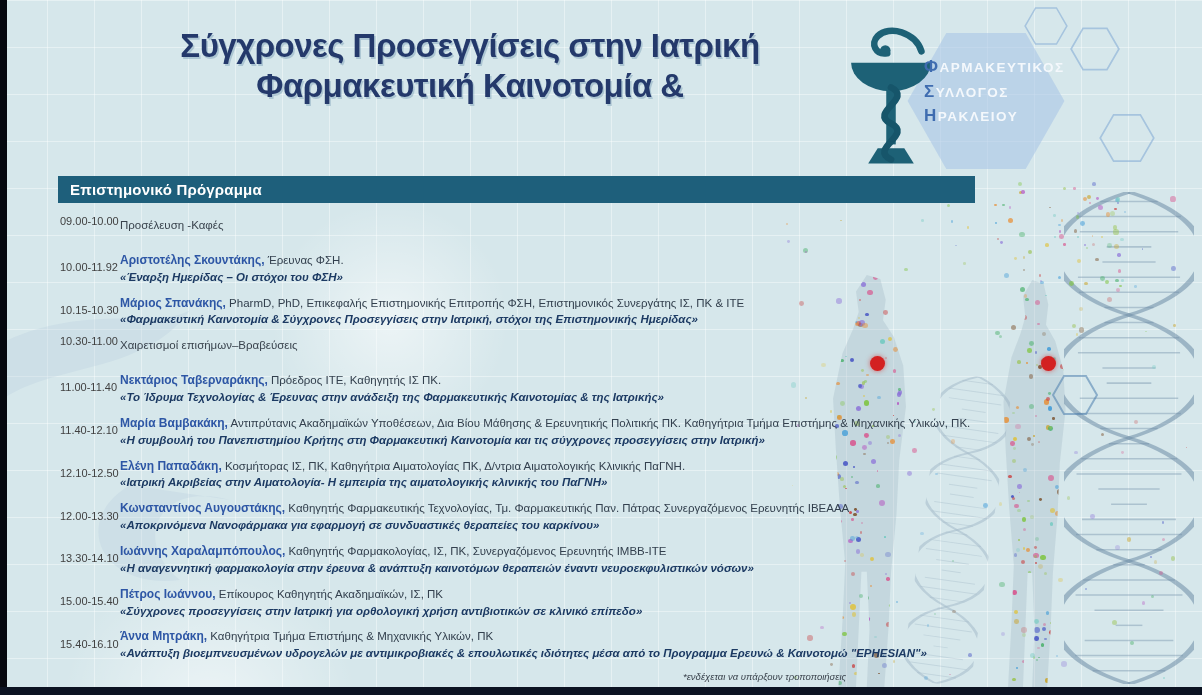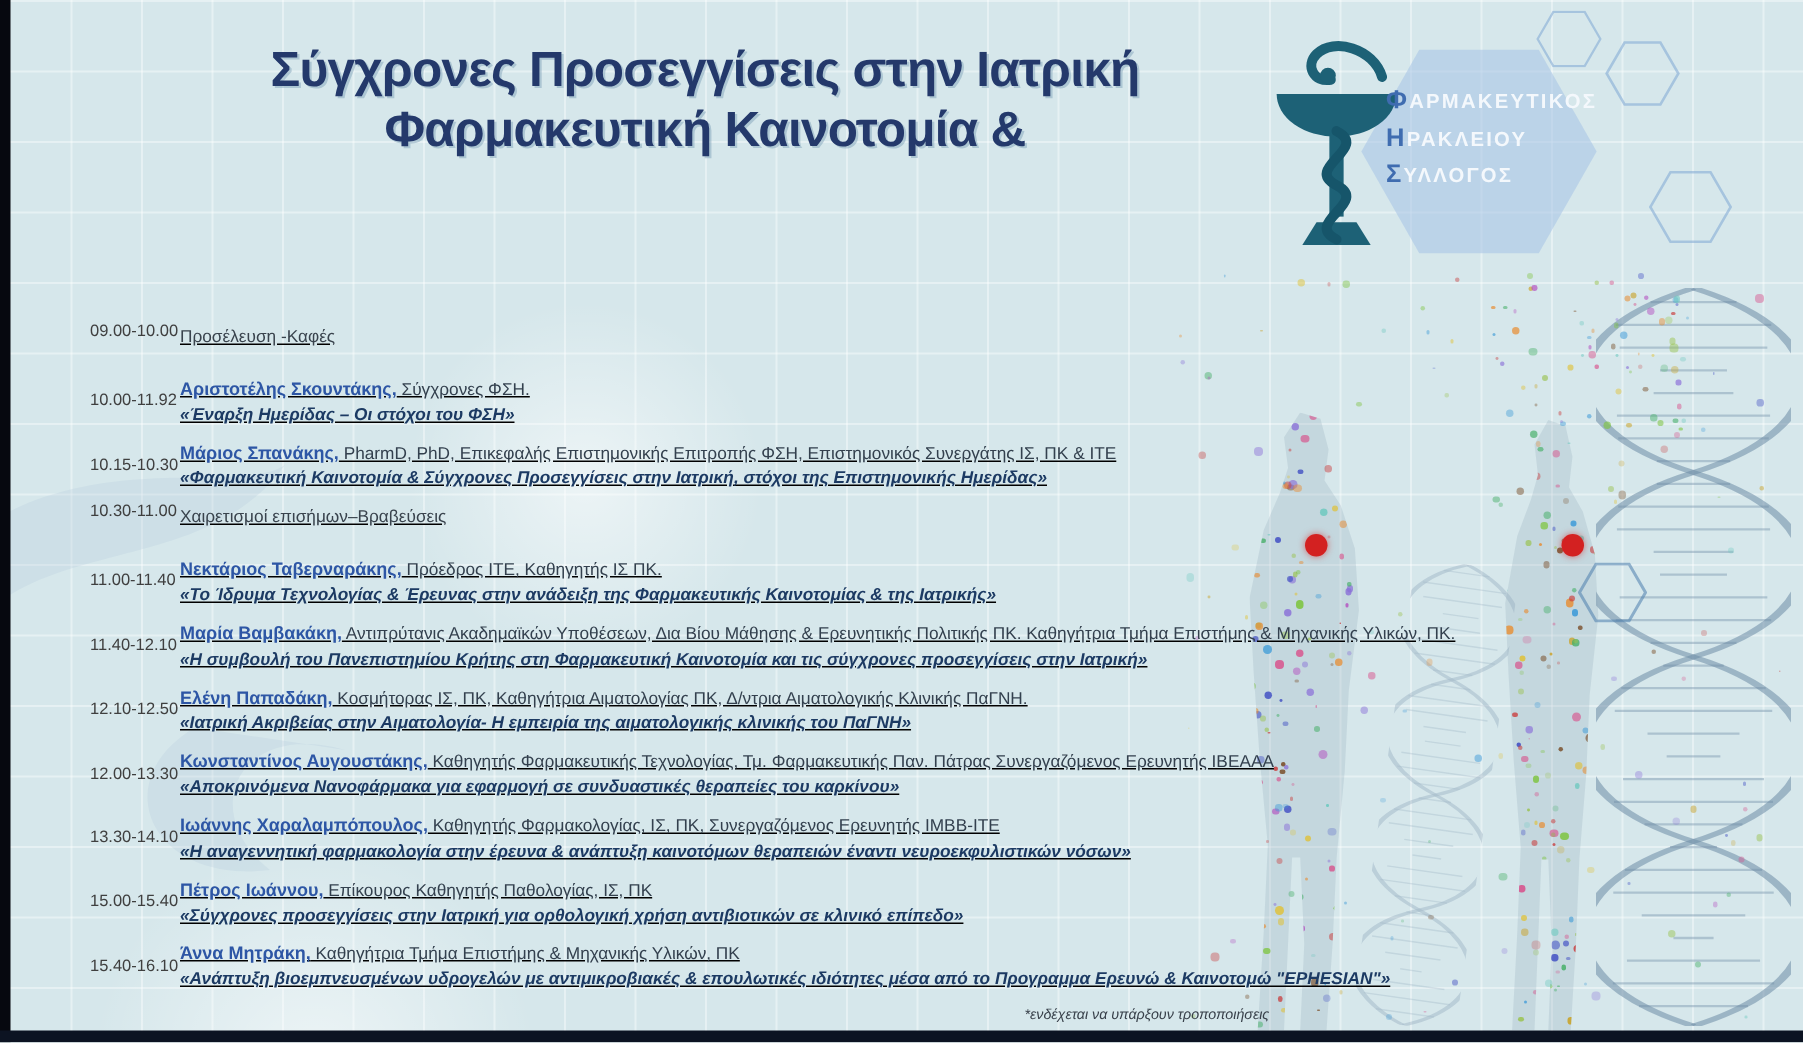--- a/index.html
+++ b/index.html
@@ -36,21 +36,21 @@
 
   
   .section-bar{position:absolute;left:58px;top:176px;width:917px;height:27px;background:#1e5f7b;z-index:3;
     display:flex;align-items:center;}
   .section-bar span{color:#ffffff;font-size:15px;font-weight:bold;padding-left:12px;letter-spacing:.2px;}
   .rows{position:absolute;left:60px;top:209px;width:1120px;z-index:3;}
   .row{display:flex;margin-bottom:7px;}
   .row.single{margin:5px 0 14px 0;}
   .time{flex:0 0 60px;font-size:11px;color:#3f3f3f;padding-top:1px;align-self:center;}
   .row.single .time{align-self:flex-start;}
-  .content{flex:1;line-height:1.3;text-decoration:underline;}
+  .content{flex:1;line-height:1.3;}
   .speaker{font-size:12px;font-weight:bold;color:#2d56a5;}
   .details{font-size:11.5px;color:#33404e;}
   .row.single .details{color:#39434d;font-size:11.5px;}
   .quote{font-size:11.5px;font-weight:bold;font-style:italic;color:#1c3a63;}
   .footnote{position:absolute;left:683px;top:671px;font-size:9.5px;font-style:italic;color:#38404a;z-index:3;}
 
   
   .art{position:absolute;right:0;top:180px;width:420px;height:507px;z-index:1;overflow:hidden;}
   .silhouette{position:absolute;background:rgba(148,170,186,.26);
     clip-path:polygon(48% 0%,58% 1%,62% 6%,60% 11%,68% 15%,75% 22%,77% 32%,72% 45%,70% 58%,66% 72%,64% 86%,61% 100%,48% 100%,50% 86%,48% 72%,44% 72%,42% 86%,40% 100%,27% 100%,30% 84%,32% 70%,28% 56%,25% 42%,23% 30%,30% 19%,38% 13%,42% 9%,40% 4%);}
@@ -754,39 +754,42 @@
     <svg class="logo-bowl" viewBox="0 0 100 160">
       <path d="M8,46 a42,30 0 0 0 84 0 z" fill="#1d6176"></path>
       <rect x="45" y="74" width="10" height="58" fill="#1d6176"></rect>
       <path d="M26,152 h48 l-10,-16 h-28 z" fill="#1d6176"></path>
       <path d="M82,34 C76,14 48,6 36,18 C28,26 34,38 46,36" fill="none" stroke="#1d6176" stroke-width="7" stroke-linecap="round"></path>
       <path d="M50,72 C74,84 26,98 50,110 C74,122 26,136 50,148" fill="none" stroke="#16556a" stroke-width="7" stroke-linecap="round"></path>
       <circle cx="44" cy="33" r="5.5" fill="#1d6176"></circle>
     </svg>
     <div class="logo-text">
       <div>ΦΑΡΜΑΚΕΥΤΙΚΟΣ</div>
+      <div>ΣΥΛΛΟΓΟΣ</div>
       <div>ΗΡΑΚΛΕΙΟΥ</div>
-      <div>ΣΥΛΛΟΓΟΣ</div>
-    </div>
-  </div>
-
+    </div>
+  </div>
+
+  <div class="section-bar">
+    <span>Επιστημονικό Πρόγραμμα</span>
+  </div>
 
   <div class="rows" id="rows">
   <div class="row single">
     <div class="time">09.00-10.00</div>
     <div class="content">
       <div class="line1"><span class="details">Προσέλευση -Καφές</span></div>
 
     </div>
   </div>
 
   <div class="row">
     <div class="time">10.00-11.92</div>
     <div class="content">
-      <div class="line1"><span class="speaker">Αριστοτέλης Σκουντάκης,</span><span class="details"> Σύγχρονες ΦΣΗ.</span></div>
+      <div class="line1"><span class="speaker">Αριστοτέλης Σκουντάκης,</span><span class="details"> Έρευνας ΦΣΗ.</span></div>
       <div class="quote">«Έναρξη Ημερίδας – Οι στόχοι του ΦΣΗ»</div>
     </div>
   </div>
 
   <div class="row">
     <div class="time">10.15-10.30</div>
     <div class="content">
       <div class="line1"><span class="speaker">Μάριος Σπανάκης,</span><span class="details"> PharmD, PhD, Επικεφαλής Επιστημονικής Επιτροπής ΦΣΗ, Επιστημονικός Συνεργάτης ΙΣ, ΠΚ &amp; ΙΤΕ</span></div>
       <div class="quote">«Φαρμακευτική Καινοτομία &amp; Σύγχρονες Προσεγγίσεις στην Ιατρική, στόχοι της Επιστημονικής Ημερίδας»</div>
     </div>
@@ -837,21 +840,21 @@
     <div class="content">
       <div class="line1"><span class="speaker">Ιωάννης Χαραλαμπόπουλος,</span><span class="details">  Καθηγητής Φαρμακολογίας, ΙΣ, ΠΚ, Συνεργαζόμενος Ερευνητής ΙΜΒΒ-ΙΤΕ</span></div>
       <div class="quote">«Η αναγεννητική φαρμακολογία στην έρευνα &amp; ανάπτυξη καινοτόμων θεραπειών έναντι νευροεκφυλιστικών νόσων»</div>
     </div>
   </div>
 
 
   <div class="row">
     <div class="time">15.00-15.40</div>
     <div class="content">
-      <div class="line1"><span class="speaker">Πέτρος Ιωάννου,</span><span class="details"> Επίκουρος Καθηγητής Παθολογίας, ΙΣ, ΠΚ</span></div>
+      <div class="line1"><span class="speaker">Πέτρος Ιωάννου,</span><span class="details"> Επίκουρος Καθηγητής Ακαδημαϊκών, ΙΣ, ΠΚ</span></div>
       <div class="quote">«Σύγχρονες προσεγγίσεις στην Ιατρική για ορθολογική χρήση αντιβιοτικών σε κλινικό επίπεδο»</div>
     </div>
   </div>
 
   <div class="row">
     <div class="time">15.40-16.10</div>
     <div class="content">
       <div class="line1"><span class="speaker">Άννα Μητράκη,</span><span class="details"> Καθηγήτρια Τμήμα Επιστήμης  &amp; Μηχανικής Υλικών, ΠΚ</span></div>
       <div class="quote">«Ανάπτυξη βιοεμπνευσμένων υδρογελών με αντιμικροβιακές &amp; επουλωτικές ιδιότητες μέσα από το Προγραμμα Ερευνώ &amp; Καινοτομώ "EPHESIAN"»</div>
     </div>

